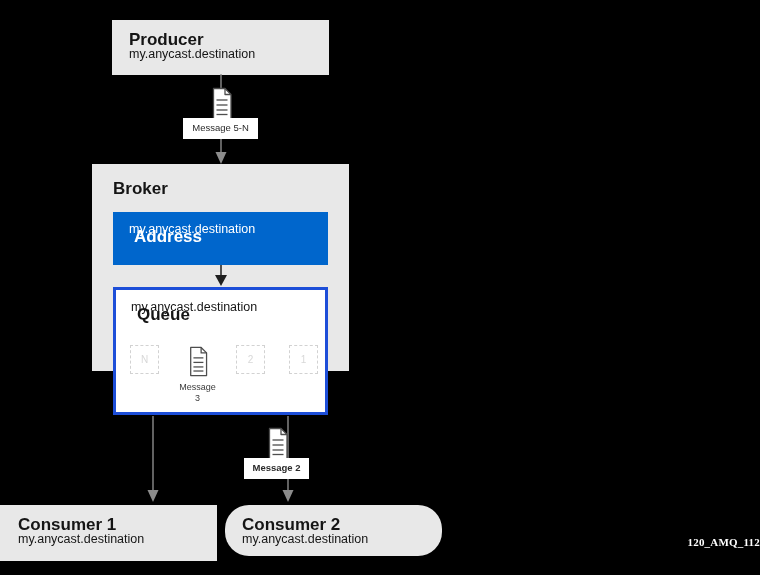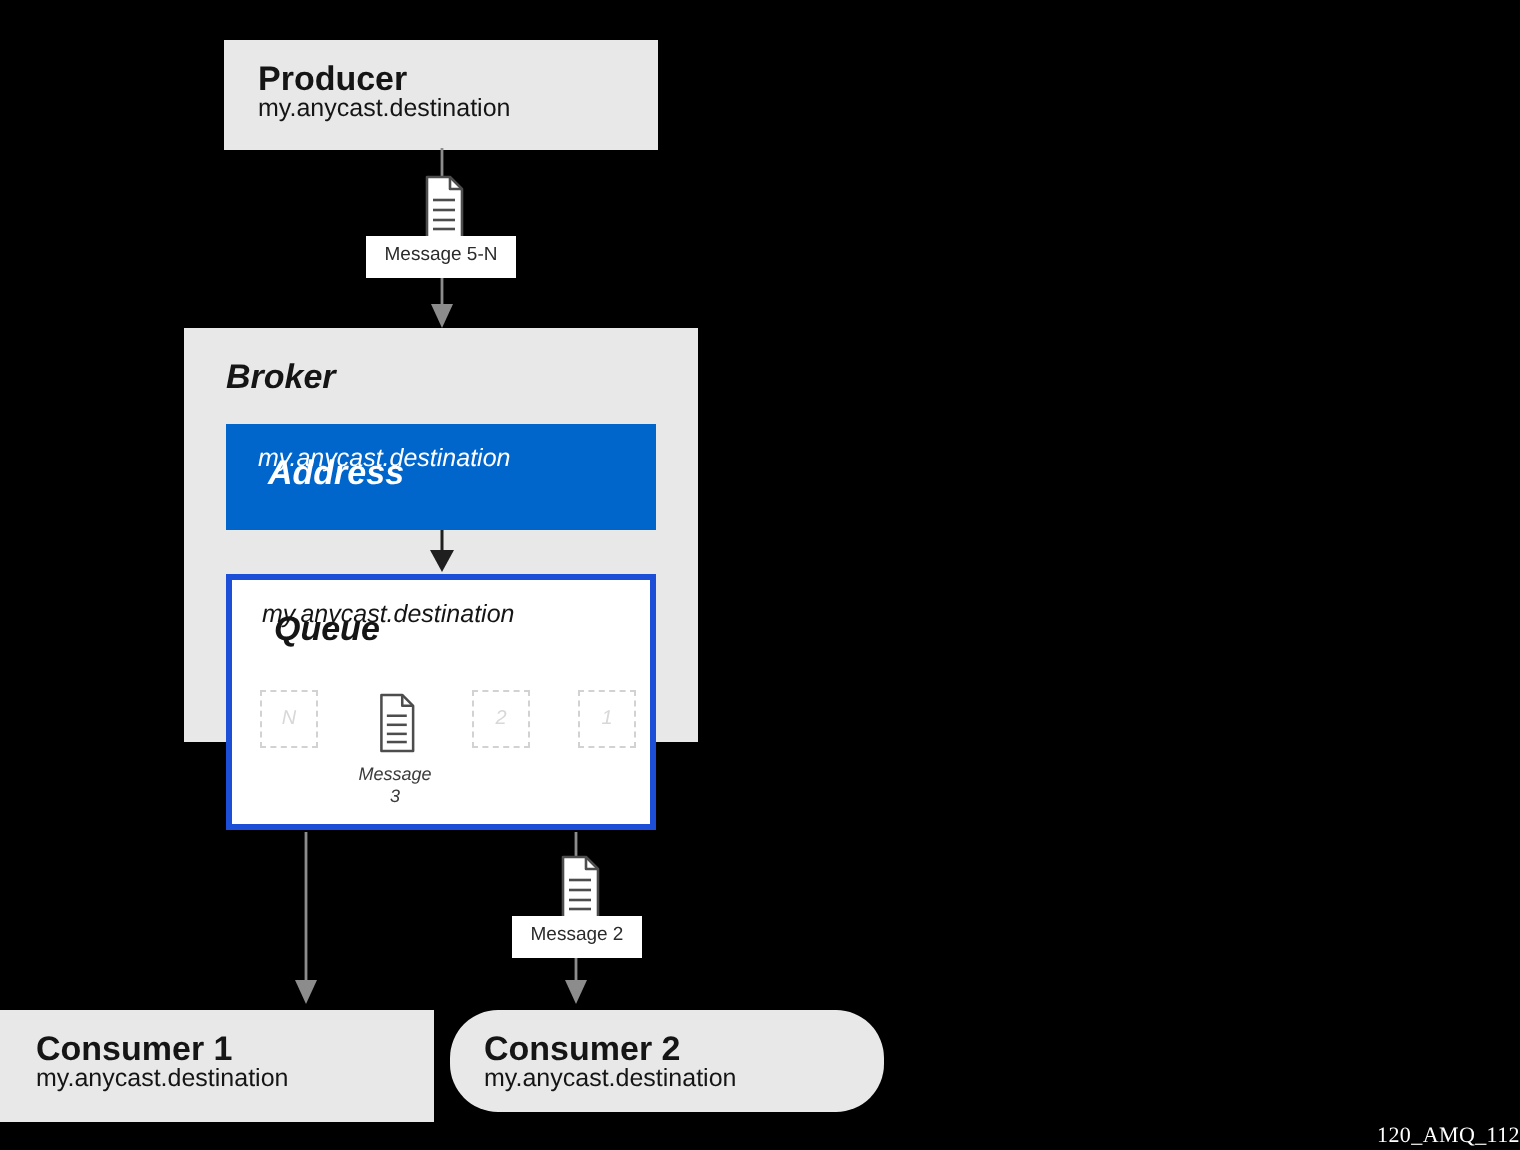--- a/index.html
+++ b/index.html
@@ -46,21 +46,20 @@
     left: 112px; top: 20px;
     width: 217px; height: 55px;
     padding: 12px 0 0 17px;
   }
 
   
   #broker {
     left: 92px; top: 164px;
     width: 257px; height: 207px;
     padding: 0;
-    font-style: italic;
   }
   #broker .title {
     position: absolute;
     left: 21px; top: 17px;
   }
 
   
   #address {
     position: absolute;
     left: 21px; top: 48px;
@@ -135,21 +134,21 @@
     font-size: 9.5px;
     color: #2b2b2b;
     line-height: 12px;
     text-align: center;
     box-sizing: border-box;
   }
   #chip-producer { left: 183px; top: 86px; }
   #chip-producer .plate { width: 75px; padding: 4px 0 5px 0; margin-top: -4px; }
   #chip-c1 { left: 121px; top: 426px; }
   #chip-c1 .plate { width: 65px; padding: 4px 0 5px 0; margin-top: -4px; }
-  #chip-c2 { left: 256px; top: 426px; }
+  #chip-c2 { left: 244px; top: 426px; font-weight: bold; }
   #chip-c2 .plate { width: 65px; padding: 4px 0 5px 0; margin-top: -4px; }
 
   
   .conn { position: absolute; }
 
   
   #consumer1 {
     left: 0px; top: 505px;
     width: 217px; height: 56px;
     padding: 12px 0 0 18px;
@@ -158,23 +157,23 @@
     left: 225px; top: 505px;
     width: 217px; height: 51px;
     padding: 12px 0 0 17px;
     border-radius: 24px;
   }
 
   
   #watermark {
     position: absolute;
     right: 0px;
-    bottom: 1px;
+    bottom: 27px;
     font-family: "Liberation Serif", serif;
-    font-weight: normal;
+    font-weight: bold;
     font-size: 11px;
     color: #ffffff;
     letter-spacing: 0.2px;
     white-space: nowrap;
   }
 </style>
 </head>
 <body>
 
 <div class="stage">

